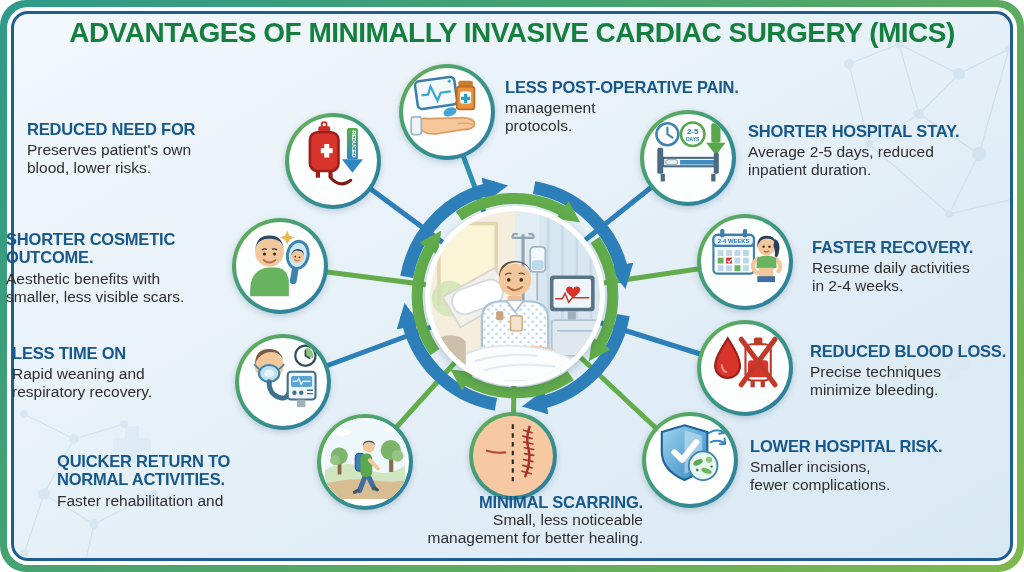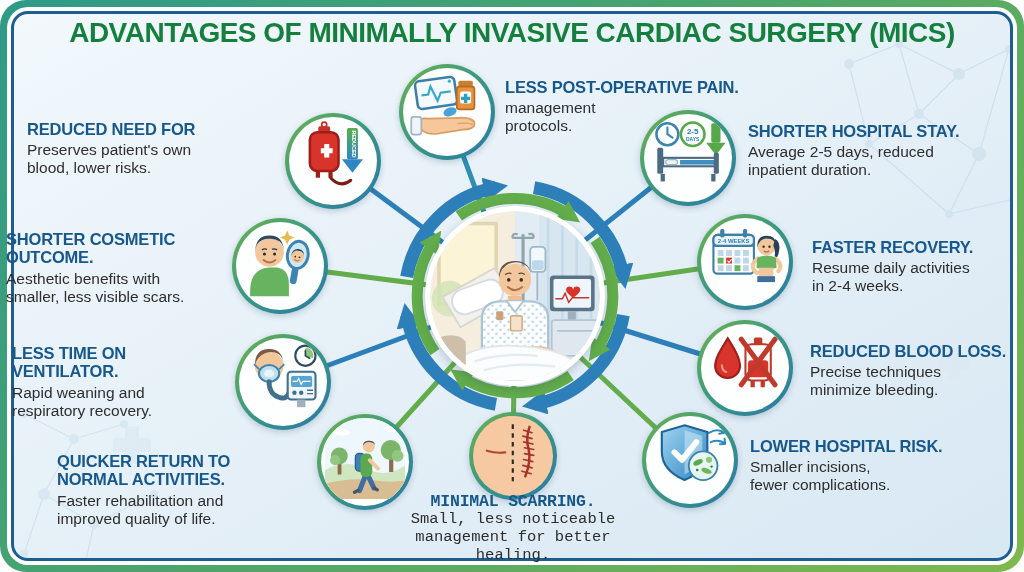--- a/index.html
+++ b/index.html
@@ -22,21 +22,21 @@
          background:linear-gradient(135deg,#6fb44c 0%,#3d9a7e 45%,#2878aa 100%);
          box-shadow:0 2px 6px rgba(25,60,95,.22);}
   .circle-in{width:100%;height:100%;border-radius:50%;background:#fdfefe;overflow:hidden;
          display:flex;align-items:flex-start;justify-content:center;}
   .circle-in svg{width:92%;height:92%;}
   .skin-bg{background:#f6c9a2;}
   .tb{position:absolute;z-index:5;}
   .tb .h{font-weight:bold;color:#17588c;font-size:16.5px;line-height:1.12;letter-spacing:-0.2px;}
   .tb .s{color:#2e2e2e;font-size:15.5px;line-height:1.14;margin-top:3px;}
   .tb span{display:block;}
-  .ta-r{} .ta-c{text-align:center;font-family:Liberation Mono, monospace;}
+  .ta-r{} .ta-c{text-align:right;}
   svg text{font-family:"Liberation Sans",sans-serif;}
 </style>
 </head>
 <body>
 
 <div class="frame"></div>
 <div class="gap"></div>
 <div class="panel">
 
   <svg class="deco" style="left:815px;top:10px;" width="200" height="220" viewBox="0 0 200 220">
@@ -455,21 +455,20 @@
     </div>
   <div class="s">
     <span>Resume daily activities</span>
       <span>in 2-4 weeks.</span>
   </div>
 </div>
 
 <div class="tb ta-r" style="left:12px;top:344px;width:206px">
   <div class="h">
     <span>LESS TIME ON</span>
-      <span>VENTILATOR.</span>
   </div>
   <div class="s">
     <span>Rapid weaning and</span>
       <span>respiratory recovery.</span>
   </div>
 </div>
 
 <div class="tb" style="left:810px;top:342px;width:205px">
   <div class="h">
       <span>REDUCED BLOOD LOSS.</span>
@@ -480,21 +479,20 @@
   </div>
 </div>
 
 <div class="tb ta-r" style="left:57px;top:452px;width:248px">
   <div class="h">
     <span>QUICKER RETURN TO</span>
       <span>NORMAL ACTIVITIES.</span>
   </div>
   <div class="s">
     <span>Faster rehabilitation and</span>
-      <span>improved quality of life.</span>
   </div>
 </div>
 
 <div class="tb ta-c" style="left:383px;top:493px;width:260px">
   <div class="h">
       <span>MINIMAL SCARRING.</span>
     </div>
   <div class="s" style="margin-top:0">
     <span>Small, less noticeable</span>
       <span>management for better healing.</span>

